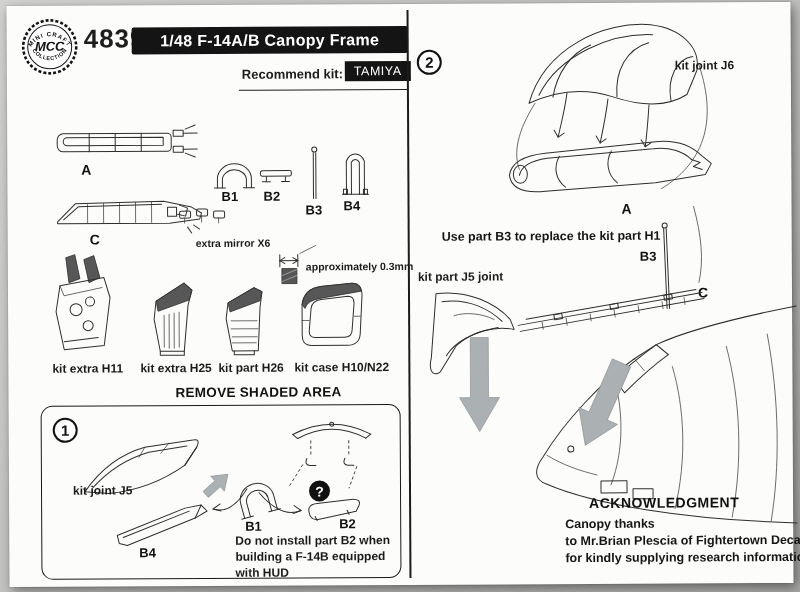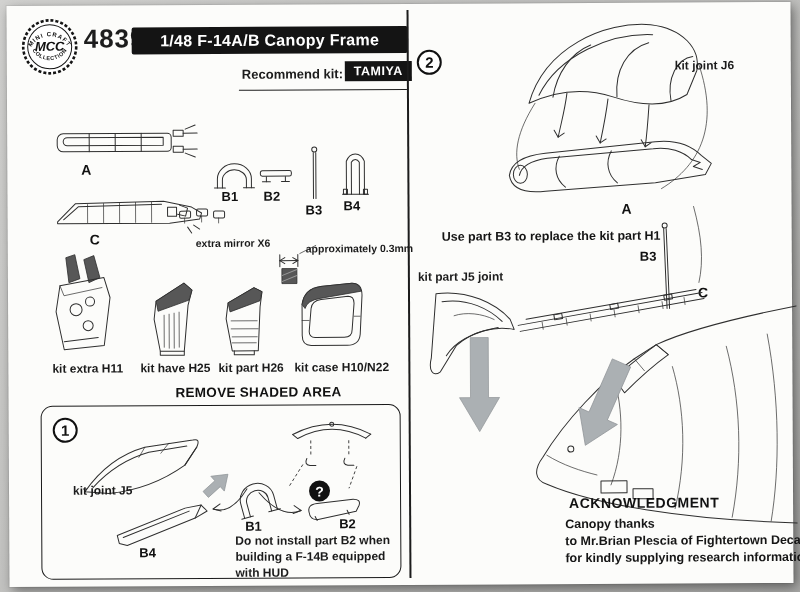--- a/index.html
+++ b/index.html
@@ -23,21 +23,21 @@
   .hatch{stroke:#9a9a9a;stroke-width:1;fill:none}
   .garrow{fill:#abb0b3;stroke:#8f9497;stroke-width:.7}
   .small{font-size:11.5px;line-height:1.3;color:#222}
   .lbl{font-size:12px;font-weight:600;color:#1b1b1b;white-space:nowrap}
   .tiny{font-size:10.5px;font-weight:600;color:#1b1b1b;white-space:nowrap}
   .plbl{font-size:14px;font-weight:700;color:#111;white-space:nowrap}
   .circle-num{width:25px;height:25px;border:2.2px solid #111;border-radius:50%;
     display:flex;align-items:center;justify-content:center;font-weight:700;font-size:15px;color:#111;background:#fff}
   .title-bar{background:#141414;color:#fff;font-weight:700;font-size:16px;
     display:flex;align-items:center;justify-content:center;letter-spacing:.3px;border-radius:2px}
-  .brand-box{background:#141414;color:#fff;font-weight:700;font-size:12.5px;padding:3px 9px;letter-spacing:.5px}
+  .brand-box{background:#141414;color:#fff;font-weight:400;font-size:12.5px;padding:3px 9px;letter-spacing:.5px}
   .partnum{font-size:26px;font-weight:700;letter-spacing:1px;color:#1d1d1d}
   .qbadge{width:21px;height:21px;background:#111;color:#fff;border-radius:50%;
     display:flex;align-items:center;justify-content:center;font-weight:700;font-size:14px}
   .rule{background:#1c1c1c}
   .ack-title{font-size:14px;font-weight:700;letter-spacing:.5px;color:#111}
   .ack-line{font-size:12.5px;font-weight:600;color:#151515;white-space:nowrap}
   .notewrap{width:204px}
   .hudnote{width:156px;font-size:12px;line-height:1.35;font-weight:600;color:#1b1b1b}
   .instr{font-size:13.5px;font-weight:700;letter-spacing:.3px;color:#111;text-align:center;width:220px}
   .b3note{font-size:12.5px;font-weight:600;white-space:nowrap;color:#151515}
@@ -146,21 +146,21 @@
 
   <svg class="abs" style="left:250px;top:236px" width="64" height="52" viewBox="0 0 64 52">
     <line class="line" x1="22" y1="14" x2="22" y2="26"></line>
     <line class="line" x1="40" y1="14" x2="40" y2="26"></line>
     <line class="line" x1="22" y1="20" x2="40" y2="20"></line>
     <path class="line" d="M22,20 l5,-3 M22,20 l5,3 M40,20 l-5,-3 M40,20 l-5,3"></path>
     <line class="line thin" x1="42" y1="13" x2="58" y2="5"></line>
     <rect class="shade" x="24" y="28" width="15" height="15"></rect>
     <path class="hatch" d="M24,35 l15,-6 M24,41 l15,-6"></path>
   </svg>
-  <div class="abs tiny" style="left:298px;top:238px">approximately 0.3mm</div>
+  <div class="abs tiny" style="left:298px;top:256px">approximately 0.3mm</div>
 
   <svg class="abs" style="left:42px;top:246px" width="72" height="102" viewBox="0 0 72 102">
     <path class="shade" d="M16,6 l9,-3 5,24 -11,4 z"></path>
     <path class="shade" d="M34,8 l10,-4 6,22 -11,5 z"></path>
     <path class="line" d="M10,34 L54,26 60,46 54,94 14,98 6,60 z"></path>
     <path class="line thin" d="M10,34 l4,10 38,-8"></path>
     <circle class="line" cx="26" cy="58" r="6"></circle>
     <circle class="line" cx="40" cy="50" r="4.5"></circle>
     <circle class="line" cx="38" cy="74" r="5"></circle>
     <path class="line" d="M14,90 l34,-4"></path>
@@ -169,21 +169,21 @@
 
   <svg class="abs" style="left:138px;top:272px" width="52" height="80" viewBox="0 0 52 80">
     <path class="line" d="M10,24 L38,6 46,13 42,28 38,74 14,74 8,42 z"></path>
     <path class="shade" d="M10,24 L38,6 46,13 43,23 12,34 z"></path>
     <line class="line thin" x1="18" y1="38" x2="18" y2="70"></line>
     <line class="line thin" x1="23" y1="37" x2="23" y2="71"></line>
     <line class="line thin" x1="28" y1="36" x2="28" y2="71"></line>
     <line class="line thin" x1="33" y1="35" x2="33" y2="70"></line>
     <path class="line" d="M14,74 v4 h24 v-4"></path>
   </svg>
-  <div class="abs lbl" style="left:132px;top:356px">kit have H25</div>
+  <div class="abs lbl" style="left:132px;top:356px">kit extra H25</div>
 
   <svg class="abs" style="left:212px;top:276px" width="50" height="76" viewBox="0 0 50 76">
     <path class="line" d="M8,22 L34,7 42,11 40,26 38,70 12,70 6,38 z"></path>
     <path class="shade" d="M8,22 L34,7 42,11 40,20 10,31 z"></path>
     <path class="line thin" d="M11,40 h26 M11,48 h27 M12,56 h25 M12,62 h24"></path>
     <path class="line" d="M14,70 v4 h20 v-4"></path>
   </svg>
   <div class="abs lbl" style="left:210px;top:356px">kit part H26</div>
 
   <svg class="abs" style="left:286px;top:272px" width="74" height="78" viewBox="0 0 74 78">
@@ -328,18 +328,18 @@
     <path class="line" d="M238,140 l-4,-7 M238,140 l6,-4"></path>
     <path class="line thin" d="M292,58 C312,118 294,158 254,182"></path>
     <path class="line thin" d="M128,96 C110,124 106,146 112,162"></path>
     <path class="line thin" d="M286,200 C294,230 296,254 291,276"></path>
     <polygon class="garrow" points="62,330 80,330 80,390 91,390 71,424 51,390 62,390"></polygon>
     <g transform="translate(204,352) rotate(24)">
       <polygon class="garrow" points="0,0 20,0 20,58 31,58 10,90 -11,58 0,58"></polygon>
     </g>
   </svg>
 
-  <div class="abs ack-title" style="left:560px;top:492px">ACKNOWLEDGMENT</div>
+  <div class="abs ack-title" style="left:580px;top:492px">ACKNOWLEDGMENT</div>
   <div class="abs ack-line" style="left:556px;top:514px">Canopy thanks</div>
   <div class="abs ack-line" style="left:556px;top:531px">to Mr.Brian Plescia of Fightertown Decals</div>
   <div class="abs ack-line" style="left:556px;top:548px">for kindly supplying research information</div>
 
 </div>
 
 </body></html>

